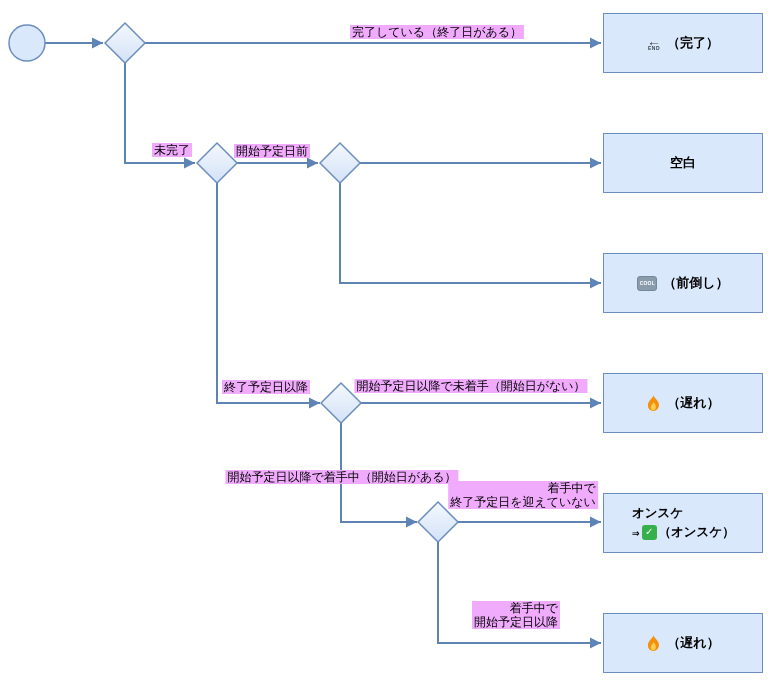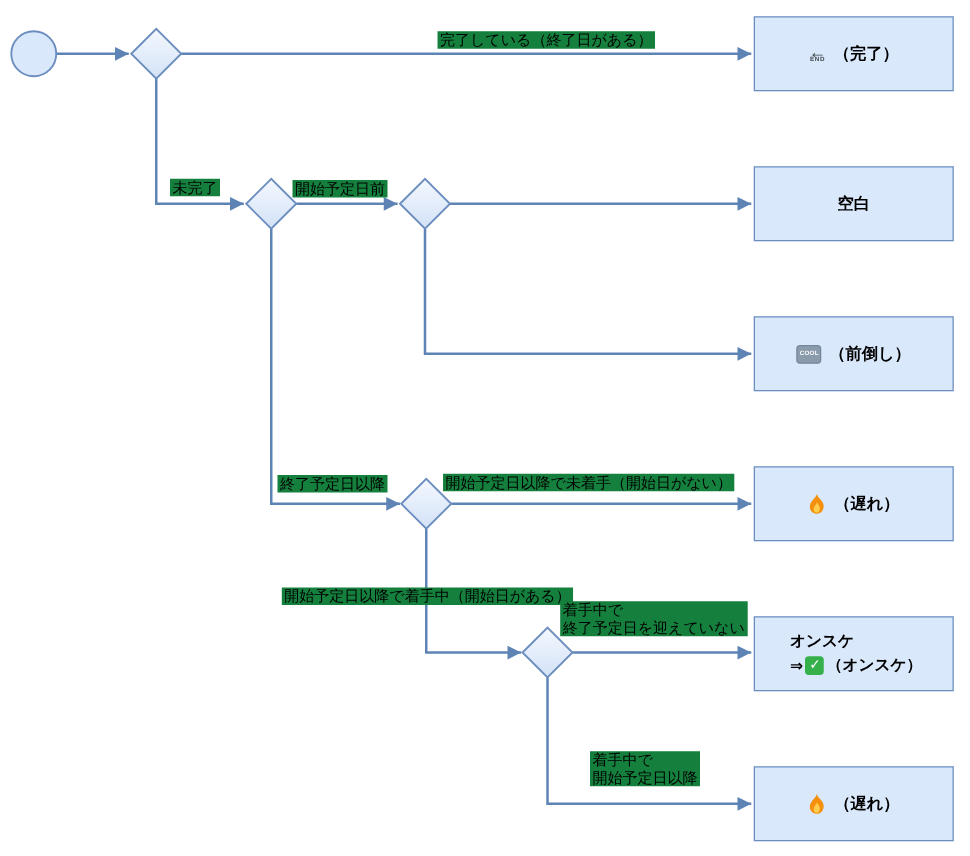--- a/index.html
+++ b/index.html
@@ -11,23 +11,23 @@
     color:#000;
     overflow:hidden;
   }
   #connector-layer{position:absolute;left:0;top:0;}
   .edge-label{
     position:absolute;
     transform:translateX(-50%);
     font-size:12px;
     line-height:14px;
     white-space:nowrap;
-    background:#15803d;
+    background:#f0abfc;
     padding:0 2px;
-    text-align:left;
+    text-align:right;
   }
   .node-box{
     position:absolute;
     left:603px;
     width:160px;height:60px;
     box-sizing:border-box;
     background:#dae8fc;
     border:1.5px solid #6c8ebf;
     display:flex;
     align-items:center;
@@ -37,21 +37,21 @@
     font-weight:bold;
   }
   .node-box.multiline{
     flex-direction:column;
     align-items:flex-start;
     justify-content:center;
     padding-left:28px;
     gap:2px;
     font-size:12.5px;
   }
-  .box-line{display:flex;align-items:center;gap:2px;}
+  .box-line{display:flex;align-items:center;gap:2px;font-family:Liberation Mono, monospace;}
   
   .icon-end{
     display:inline-flex;flex-direction:column;align-items:center;
     color:#40484f;line-height:1;
   }
   .icon-end .arrow-glyph{font-size:14px;font-weight:bold;line-height:10px;}
   .icon-end .end-text{font-size:5px;font-weight:bold;letter-spacing:.5px;line-height:5px;}
   
   .icon-cool{
     display:inline-flex;align-items:center;justify-content:center;
@@ -100,21 +100,21 @@
     <circle cx="27" cy="43" r="18" fill="#dae8fc" stroke="#6c8ebf" stroke-width="1.5"></circle>
 
     <polygon points="105,43 125,23 145,43 125,63" fill="url(#diamondGrad)" stroke="#6c8ebf" stroke-width="1.5"></polygon>
     <polygon points="197,163 217,143 237,163 217,183" fill="url(#diamondGrad)" stroke="#6c8ebf" stroke-width="1.5"></polygon>
     <polygon points="320,163 340,143 360,163 340,183" fill="url(#diamondGrad)" stroke="#6c8ebf" stroke-width="1.5"></polygon>
     <polygon points="321,403 341,383 361,403 341,423" fill="url(#diamondGrad)" stroke="#6c8ebf" stroke-width="1.5"></polygon>
     <polygon points="418,522 438,502 458,522 438,542" fill="url(#diamondGrad)" stroke="#6c8ebf" stroke-width="1.5"></polygon>
   </svg>
 
   <div class="edge-label" style="left:437px;top:25px">完了している（終了日がある）</div>
-  <div class="edge-label" style="left:156px;top:143px">未完了</div>
+  <div class="edge-label" style="left:172px;top:143px">未完了</div>
   <div class="edge-label" style="left:272px;top:144px">開始予定日前</div>
   <div class="edge-label" style="left:266px;top:380px">終了予定日以降</div>
   <div class="edge-label" style="left:471px;top:379px">開始予定日以降で未着手（開始日がない）</div>
   <div class="edge-label" style="left:342px;top:470px">開始予定日以降で着手中（開始日がある）</div>
 
   <div class="edge-label" style="left:523px;top:481px">
     <div>着手中で</div>
     <div>終了予定日を迎えていない</div>
   </div>
 

